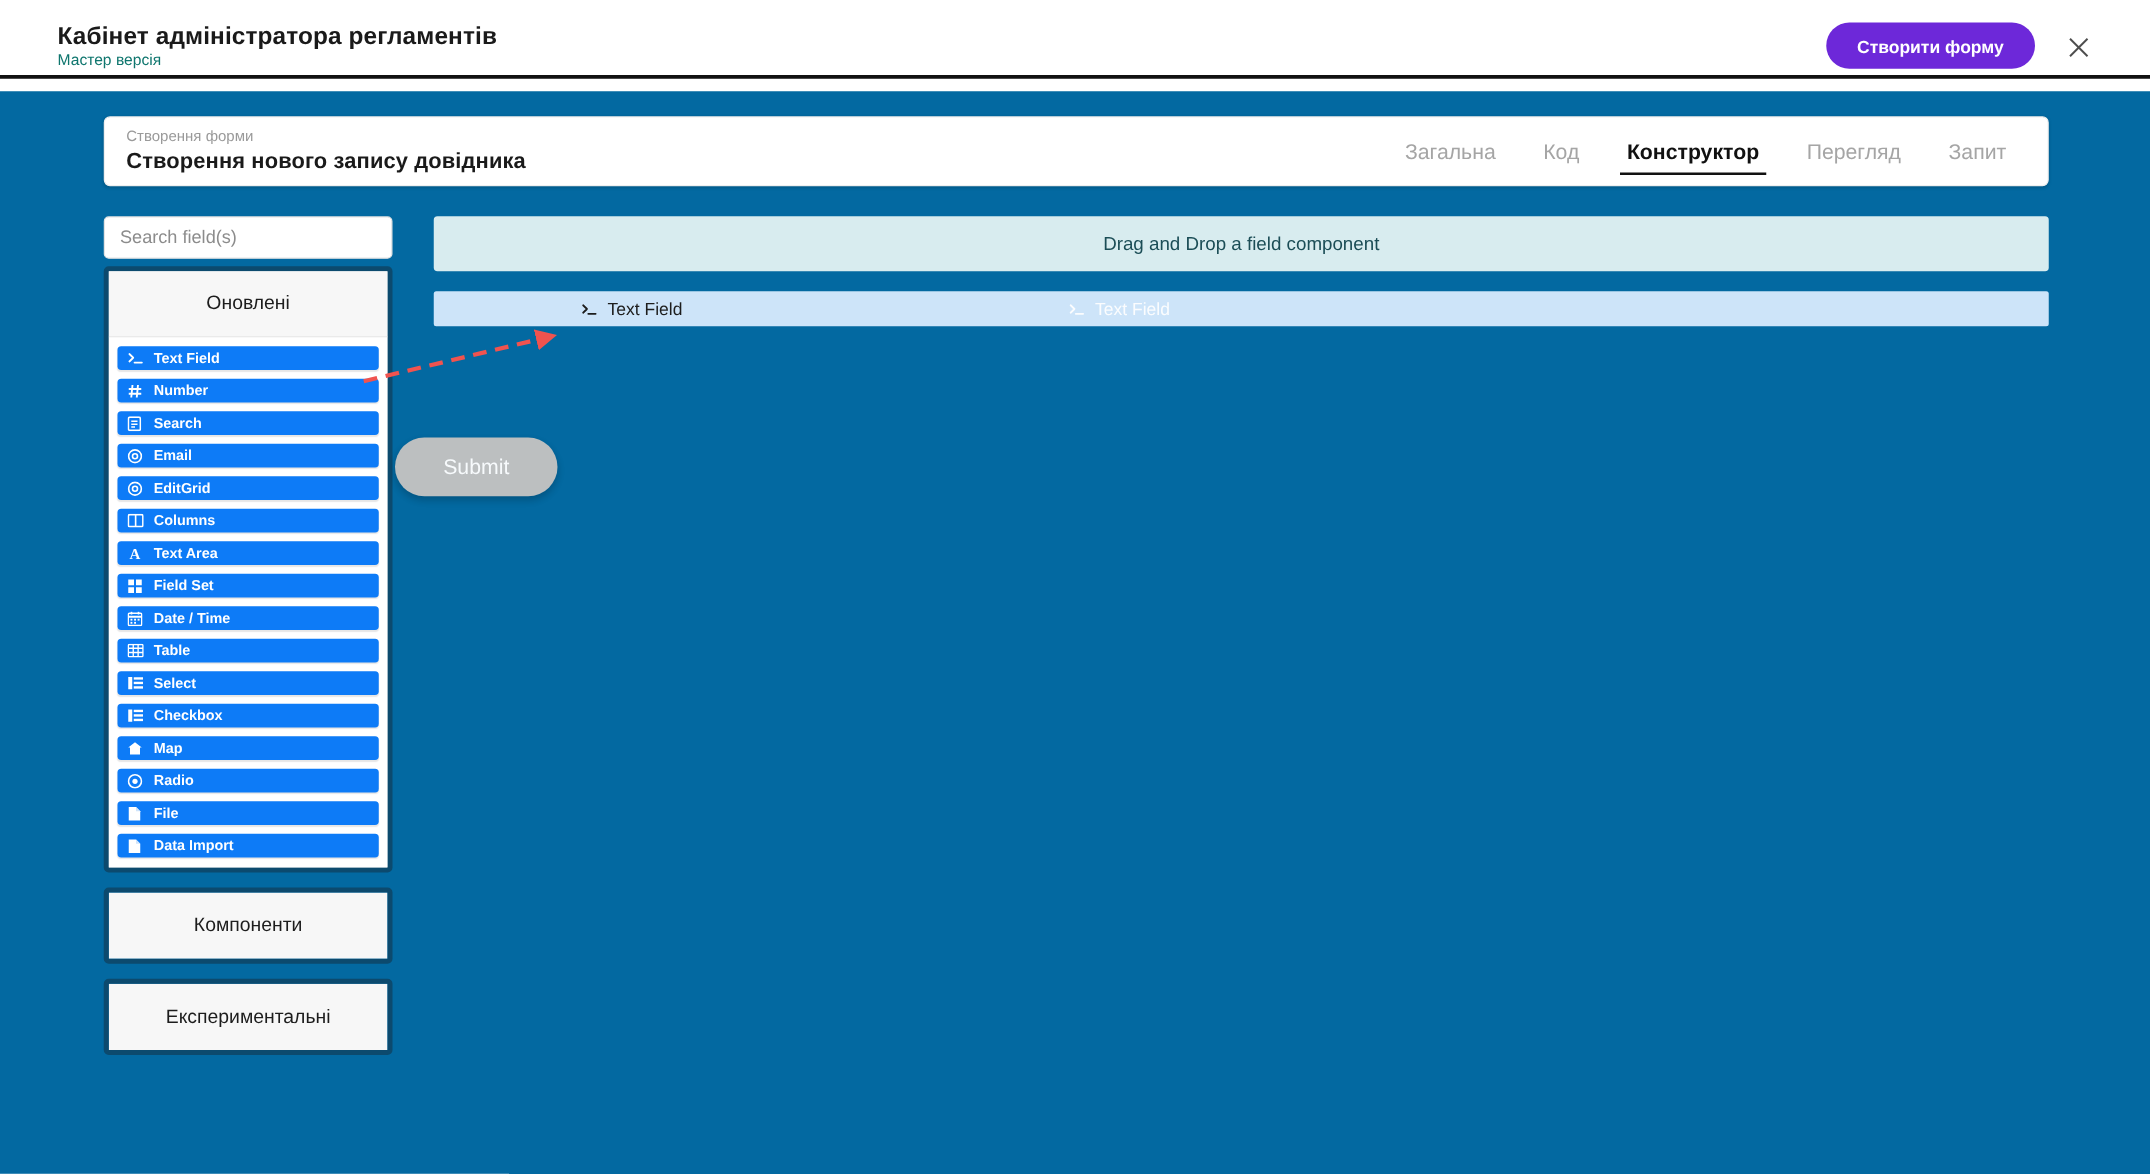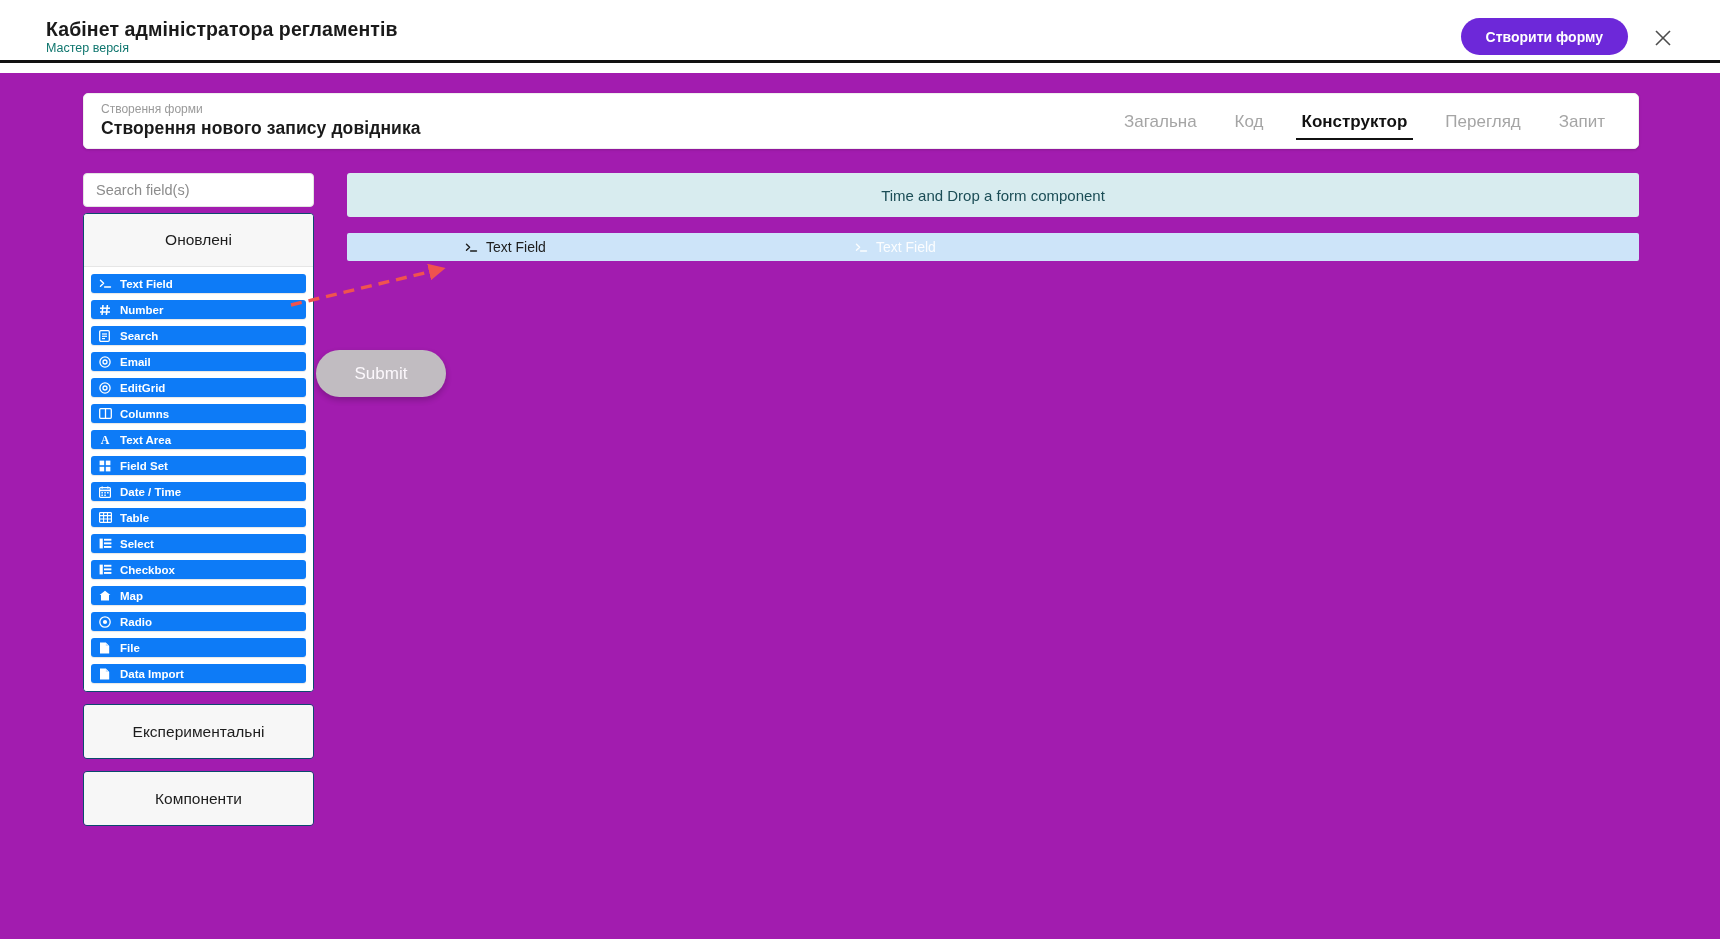--- a/index.html
+++ b/index.html
@@ -40,21 +40,21 @@
   .close-btn {
     position: absolute; right: 44px; top: 25px;
     width: 26px; height: 26px; cursor: pointer;
     display: flex; align-items: center; justify-content: center;
   }
   .close-btn svg { display: block; }
 
   
   .page {
     position: absolute; left: 0; top: 73px; width: 1720px; height: 866px;
-    background: #a21caf;
+    background: #0369a1;
   }
 
   
   .form-card {
     position: absolute; left: 83px; top: 20px;
     width: 1556px; height: 56px;
     background: #ffffff;
     border: 1px solid #efefef;
     border-radius: 5px;
     box-shadow: 0 1px 3px rgba(0,0,0,0.10), 0 1px 2px rgba(0,0,0,0.06);
@@ -95,21 +95,21 @@
     border: 1px solid #e3e3e3; border-radius: 4px;
     background: #ffffff;
     padding: 0 12px;
     font-family: inherit; font-size: 14.5px; color: #333;
     outline: none;
   }
   .search-box::placeholder { color: #8c8c8c; }
 
   .accordion {
     width: 231px; margin-top: 6px;
-    border: 1px solid #0c4a6e; border-radius: 4px;
+    border: 4px solid #0c4a6e; border-radius: 4px;
     background: #ffffff; overflow: hidden;
   }
   .acc-head {
     height: 53px; background: #f7f7f7;
     border-bottom: 1px solid #e6e6e6;
     display: flex; align-items: center; justify-content: center;
     font-size: 15.5px; color: #1d1d1d; cursor: pointer;
     user-select: none;
   }
   .acc-head.last { border-bottom: none; }
@@ -397,30 +397,30 @@
                 <path d="M6.8 0.6 L6.8 4 L10.2 4 Z" fill="#cfe4fb"></path>
               </svg>
           </span>
           <span>Data Import</span>
         </div>
 
       </div>
     </div>
 
     <div class="accordion plain" style="margin-top:12px;">
+      <div class="acc-head last">Компоненти</div>
+    </div>
+
+    <div class="accordion plain" style="margin-top:12px;">
       <div class="acc-head last">Експериментальні</div>
     </div>
-
-    <div class="accordion plain" style="margin-top:12px;">
-      <div class="acc-head last">Компоненти</div>
-    </div>
   </div>
 
   <div class="canvas">
-    <div class="dropzone">Time and Drop a form component</div>
+    <div class="dropzone">Drag and Drop a field component</div>
 
     <div class="row-field">
       <div class="row-field-left">
         <span class="fi">
           <svg width="13" height="11" viewBox="0 0 13 11">
               <path d="M1.5 2.2 L4.6 5.2 L1.5 8.2" fill="none" stroke="#1d1d1d" stroke-width="1.4" stroke-linecap="round" stroke-linejoin="round"></path>
               <line x1="5.6" y1="9" x2="11.5" y2="9" stroke="#1d1d1d" stroke-width="1.4" stroke-linecap="round"></line>
             </svg>
         </span>
         <span>Text Field</span>

